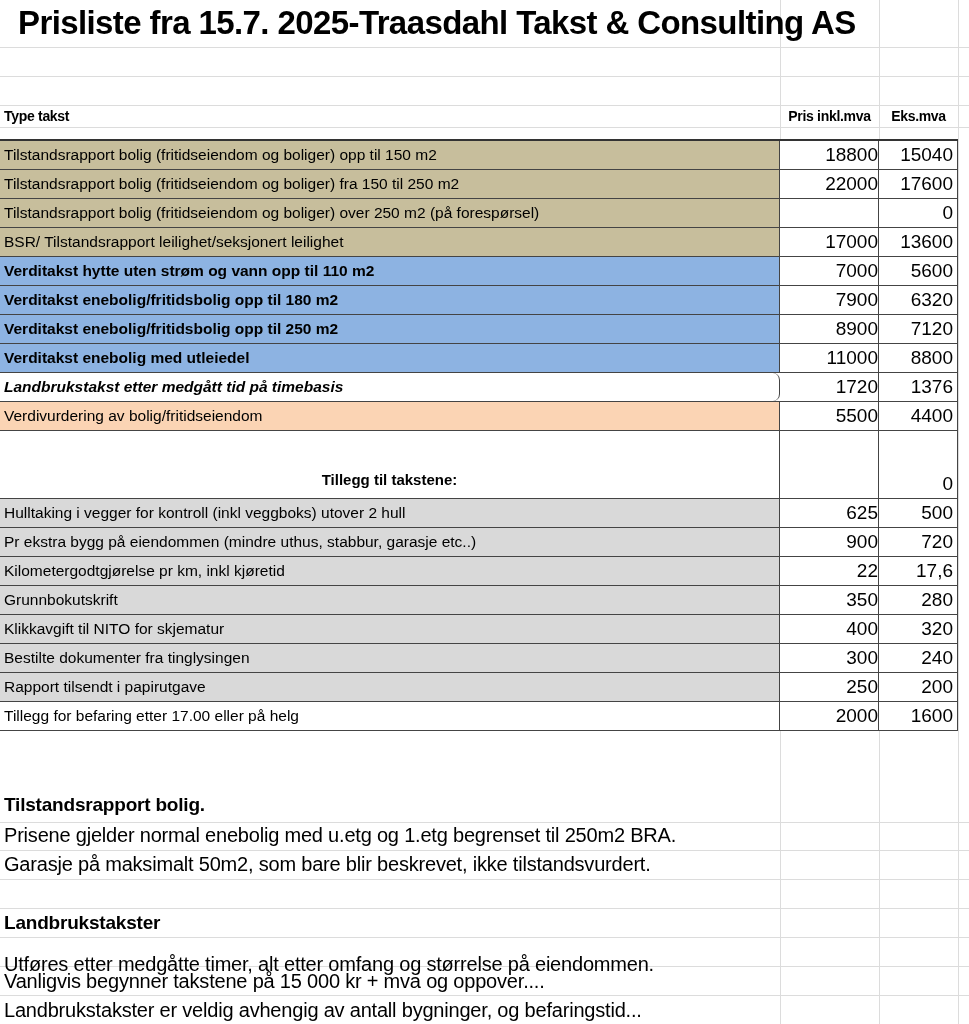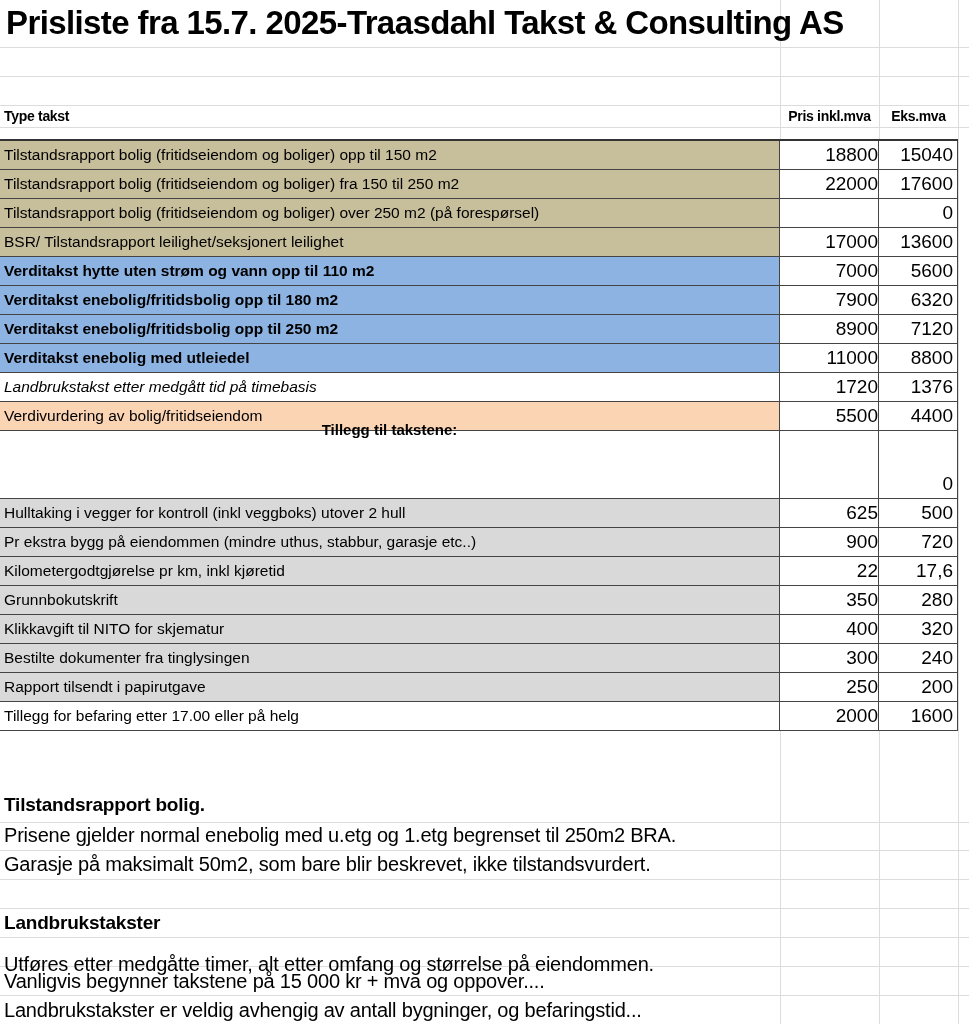--- a/index.html
+++ b/index.html
@@ -1,19 +1,19 @@
 <!DOCTYPE html>
 <html><head>
 <meta charset="utf-8">
 <style>
   html, body { margin: 0; padding: 0; background: #ffffff; }
   body { width: 969px; height: 1024px; overflow: hidden; position: relative;
          font-family: "Liberation Sans", "DejaVu Sans", sans-serif; color: #000; }
 
-  .title { position: absolute; left: 6px; top: 4px; font-size: 33px; font-weight: bold;
+  .title { position: absolute; left: 18px; top: 4px; font-size: 33px; font-weight: bold;
            letter-spacing: -0.6px; white-space: nowrap; }
 
   
   .grid-v { position: absolute; top: 0; bottom: 0; width: 1px; background: #dcdcdc; }
   .grid-h { position: absolute; left: 0; right: 0; height: 1px; background: #dcdcdc; }
 
   .row { position: absolute; left: 0; display: flex; }
   .cell { box-sizing: border-box; display: flex; align-items: center; white-space: nowrap; overflow: visible; }
   .c1 { width: 780px; padding-left: 4px; }
   .c2 { width: 99px; justify-content: flex-end; background: #fff; }
@@ -21,24 +21,24 @@
 
   .hdr .cell { font-size: 14px; font-weight: bold; letter-spacing: -0.3px; }
   .hdr .c2, .hdr .c3 { background: transparent; justify-content: center; padding-right: 0; }
 
   .tbl { position: absolute; left: 0; top: 139px; width: 958px; border-top: 2px solid #333; }
   .tr { display: flex; height: 29px; border-bottom: 1.5px solid #444; box-sizing: border-box; }
   .tr .c1 { font-size: 15.5px; border-right: 1.5px solid #444; }
   .tr .c2 { font-size: 19px; border-right: 1.5px solid #444; }
   .tr .c3 { font-size: 19px; border-right: 1.5px solid #444; }
   .tr.tall { height: 68px; }
-  .tr.tall .c1 { justify-content: center; font-weight: bold; font-size: 15px; padding-left: 0; padding-top: 0; align-items: flex-start; }
+  .tr.tall .c1 { justify-content: center; font-weight: bold; font-size: 15px; padding-left: 0; padding-top: 0; align-items: flex-end; }
   .tr.tall .c1 span { position: relative; left: 0; top: -10px; }
   .tr.tall .c3 { align-items: flex-end; padding-bottom: 3px; }
-  .tr.bold-italic .c1 { font-weight: normal; font-style: italic; }
+  .tr.bold-italic .c1 { font-weight: bold; font-style: italic; border-radius: 7px; }
 
   .bg-tan { background: #c7be9c; }
   .bg-blue { background: #8db3e2; font-weight: bold; }
   .bg-peach { background: #fbd4b4; }
   .bg-grey { background: #d9d9d9; }
   .bg-white { background: #ffffff; }
 
   .notes { position: absolute; left: 0; top: 792px; width: 969px; }
   .note { position: absolute; left: 4px; font-size: 20px; white-space: nowrap; letter-spacing: -0.2px; }
   .note.b { font-weight: bold; font-size: 19px; }

